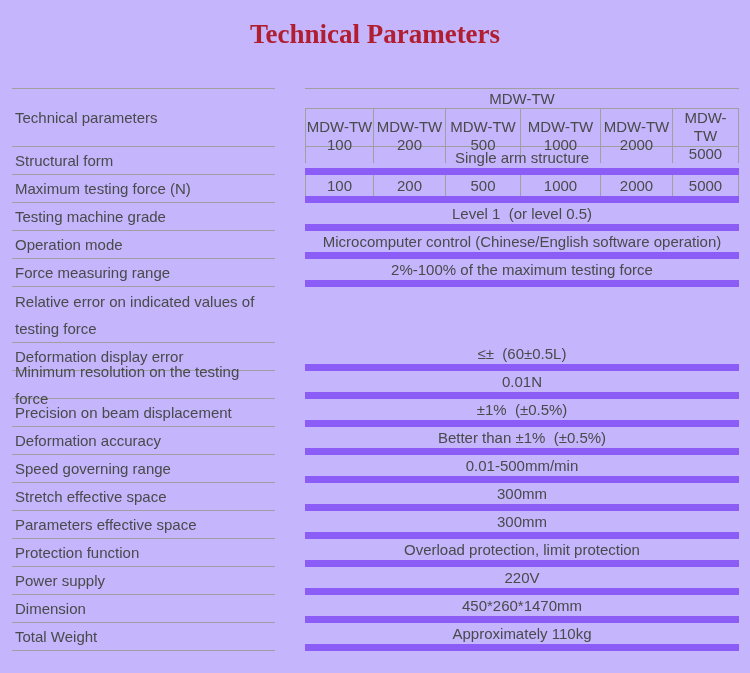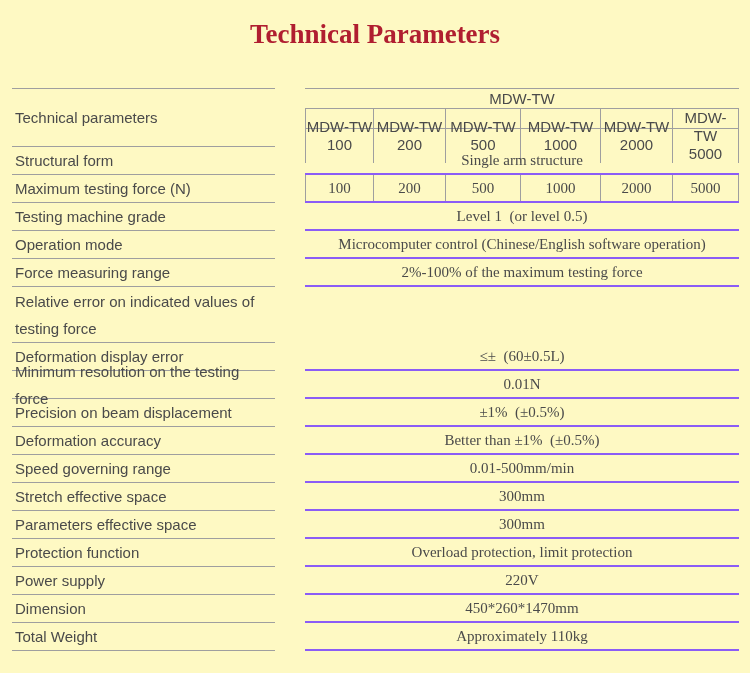--- a/index.html
+++ b/index.html
@@ -1,20 +1,20 @@
 <!DOCTYPE html>
 <html><head>
 <meta charset="utf-8">
 <style>
   html, body { margin: 0; padding: 0; background: #ffffff; }
   .page {
     position: relative;
     width: 750px;
     height: 673px;
-    background: #fef9c3;
+    background: #c4b5fd;
     overflow: hidden;
     font-family: "Liberation Sans", sans-serif;
     color: #4a4a4a;
   }
   .title {
     padding-top: 19px;
     text-align: center;
     font-family: "Liberation Serif", serif;
     font-weight: bold;
     font-size: 27px;
@@ -34,38 +34,37 @@
     display: flex;
     align-items: center;
     padding-left: 3px;
     white-space: pre-wrap;
     line-height: 27px;
   }
   .gapcol { width: 30px; flex: 0 0 30px; }
   .rcell {
     flex: 1;
     box-sizing: border-box;
-    border-bottom: 2px solid #8b5cf6;
+    border-bottom: 7px solid #8b5cf6;
     display: flex;
     align-items: center;
     justify-content: center;
     text-align: center;
     white-space: pre-wrap;
     line-height: 27px;
-    font-family: Liberation Serif, serif;
   }
   .h28 > .lcell, .h28 > .rcell { height: 28px; }
   .h56 > .lcell, .h56 > .rcell { height: 56px; }
 
   
   .header-row .lcell { height: 59px; border-top: 1px solid #9f9f9f; }
   .header-right {
     flex: 1;
     box-sizing: border-box;
-    height: 41px;
+    height: 59px;
     border-top: 1px solid #9f9f9f;
     border-bottom: 1px solid #9f9f9f;
     display: flex;
     flex-direction: column;
   }
   .series-row {
     height: 20px;
     box-sizing: border-box;
     line-height: 19px;
     text-align: center;

